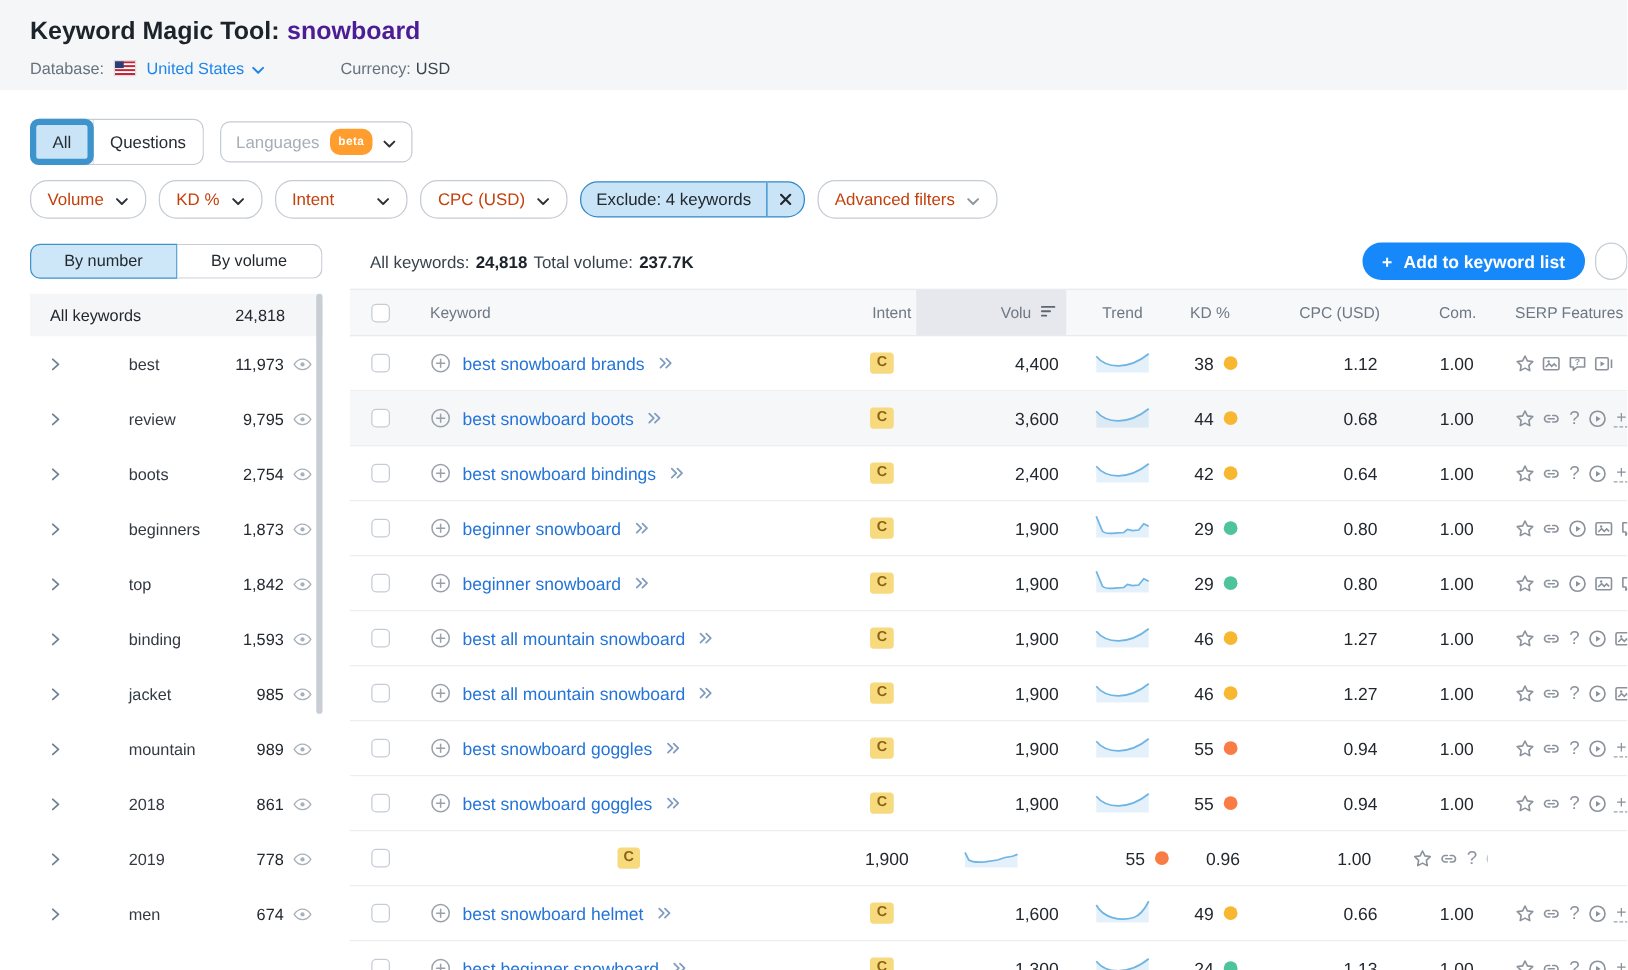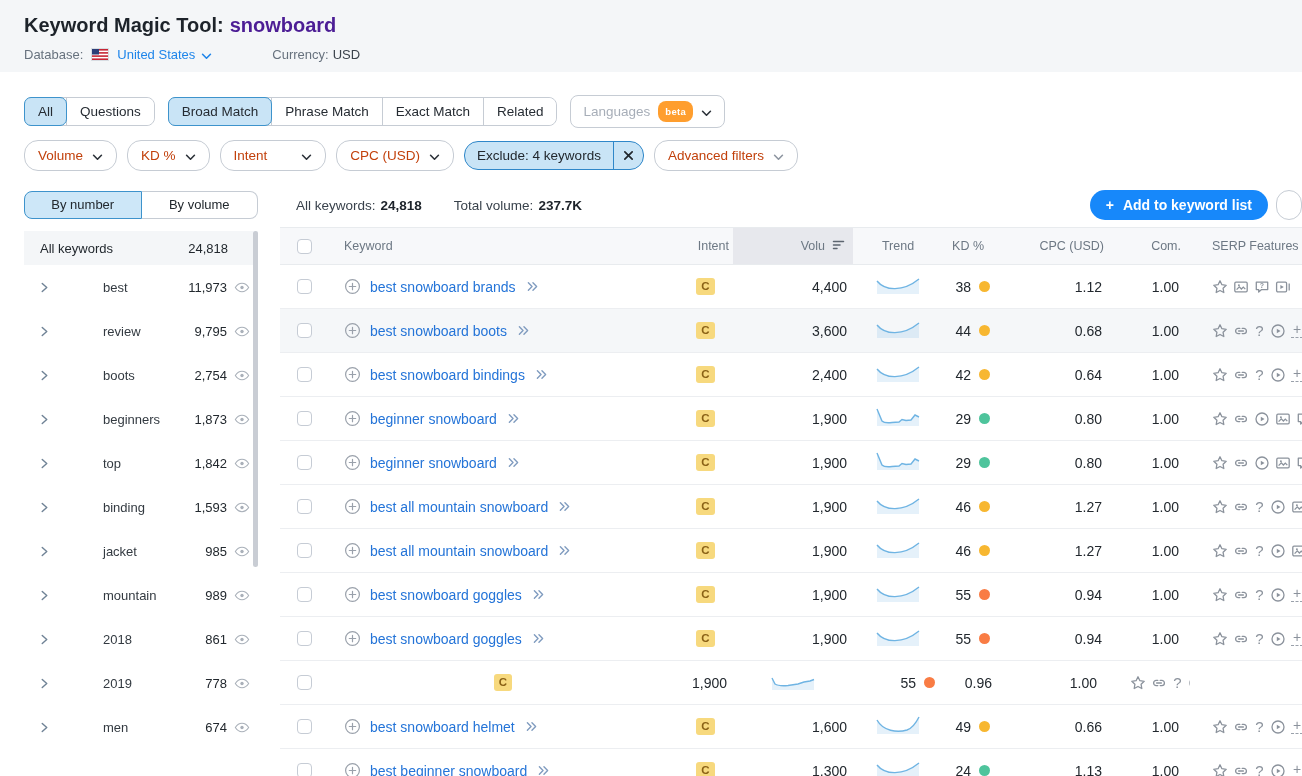--- a/index.html
+++ b/index.html
@@ -17,21 +17,21 @@
   .currency { margin-left:54px; color:#67727e; }
   .currency b { color:#3b434c; font-weight:normal; margin-left:4px; }
 
   
   .tabs-row { display:flex; gap:13px; margin:23px 24px 0; align-items:center; }
   .tab-group { display:flex; border:1px solid #c6ccd4; border-radius:8px; background:#fff; }
   .tab { font-size:13.5px; color:#262c33; padding:5px 13px; background:#fff; border:none;
     border-left:1px solid #c6ccd4; line-height:17px; cursor:pointer; font-family:inherit; }
   .tab:first-child { border-left:none; border-radius:8px 0 0 8px; }
   .tab:last-child { border-radius:0 8px 8px 0; }
-  .tab.active { background:#c9e4f6; border:1px solid #a3a3a3; border-radius:7px; margin:-1px; position:relative; z-index:1; }
+  .tab.active { background:#c9e4f6; border:5px solid #a3a3a3; border-radius:7px; margin:-1px; position:relative; z-index:1; }
   .lang-btn { display:flex; align-items:center; gap:8px; border:1px solid #c6ccd4; border-radius:8px;
     padding:5px 12px; color:#a7aeb8; font-size:13.5px; background:#fff; line-height:17px; cursor:pointer; font-family:inherit; }
   .beta-badge { color:#fff; font-size:9.5px; font-weight:bold; padding:2px 7px; border-radius:8px; letter-spacing:.3px; }
   .lang-btn .chev { color:#2b3138; margin-top:2px; }
 
   .filters-row { display:flex; gap:10px; margin:12px 24px 0; align-items:center; }
   .pill { display:flex; align-items:center; gap:9px; border:1px solid #c6ccd4; border-radius:14px;
     padding:5px 13px; font-size:13.5px; color:#c2410c; background:#fff; line-height:17px; cursor:pointer; font-family:inherit; }
   .pill.wide { gap:34px; }
   .pill .chev { color:#2b3138; margin-top:2px; }
@@ -54,21 +54,21 @@
     height:34px; padding:0 30px 0 16px; font-size:13px; }
   .group-row { height:44px; display:flex; align-items:center; padding:0 8px 0 16px; font-size:13px; cursor:pointer; }
   .group-chev { color:#708396; margin-right:10px; display:inline-flex; }
   .group-label { flex:1; color:#333a41;margin-left:44px; }
   .group-count { color:#22282e; margin-right:7px; }
   .group-eye { color:#a9b0b9; display:inline-flex; cursor:pointer; }
   .side-scrollbar { position:absolute; right:0; top:0; width:5px; height:336px; background:#c9cdd4; border-radius:3px; }
 
   .main { flex:1; min-width:0; margin-left:22px; }
   .summary-bar { display:flex; justify-content:space-between; align-items:center; height:44px; padding-left:16px; }
-  .summary-left { font-size:13.5px; color:#39424c; display:flex; gap:32px; }
+  .summary-left { font-size:13.5px; color:#39424c; display:flex; gap:5px; }
   .summary-left b { color:#1d232a; margin-left:5px; }
   .summary-right { display:flex; align-items:center; }
   .add-btn { border:none; height:30px; border-radius:15px; color:#fff; font-weight:bold; font-size:14px;
     padding:0 16px; display:flex; align-items:center; gap:9px; cursor:pointer; font-family:inherit; }
   .partial-btn { width:26px; height:30px; border:1px solid #c6ccd4; border-radius:15px; background:#fff; margin-left:8px; cursor:pointer; }
 
   
   .grid-row { display:grid; grid-template-columns:48px 350px 55px 120px 90px 55px 110px 82px 1fr; align-items:center; }
   .thead { height:38px; background:#f7f8fa; border-top:1px solid #e8ebee; border-bottom:1px solid #e8ebee;
     font-size:12.5px; color:#6d7884; }
@@ -132,26 +132,20 @@
           </svg></span>
     </span>
     <span class="currency"><span>Currency:</span><b>USD</b></span>
   </div>
 </div>
 
 <div class="tabs-row">
   <div class="tab-group" id="tab-group-0">
       <button class="tab active" style="background: rgb(201, 228, 246); border-color: rgb(61, 147, 204);">All</button>
       <button class="tab">Questions</button>
-    </div>
-  <div class="tab-group" id="tab-group-1">
-      <button class="tab active" style="background: rgb(201, 228, 246); border-color: rgb(61, 147, 204);">Broad Match</button>
-      <button class="tab">Phrase Match</button>
-      <button class="tab">Exact Match</button>
-      <button class="tab">Related</button>
     </div>
   <button class="lang-btn">
     <span>Languages</span>
     <span class="beta-badge" id="beta-badge" style="background: rgb(255, 158, 46);">beta</span>
     <span class="chev"><svg viewBox="0 0 12 8" width="11" height="7" fill="none" stroke="currentColor" stroke-width="1.8" stroke-linecap="round" stroke-linejoin="round">
           <path d="M1.5 1.5L6 6l4.5-4.5"></path>
         </svg></span>
   </button>
 </div>
 

